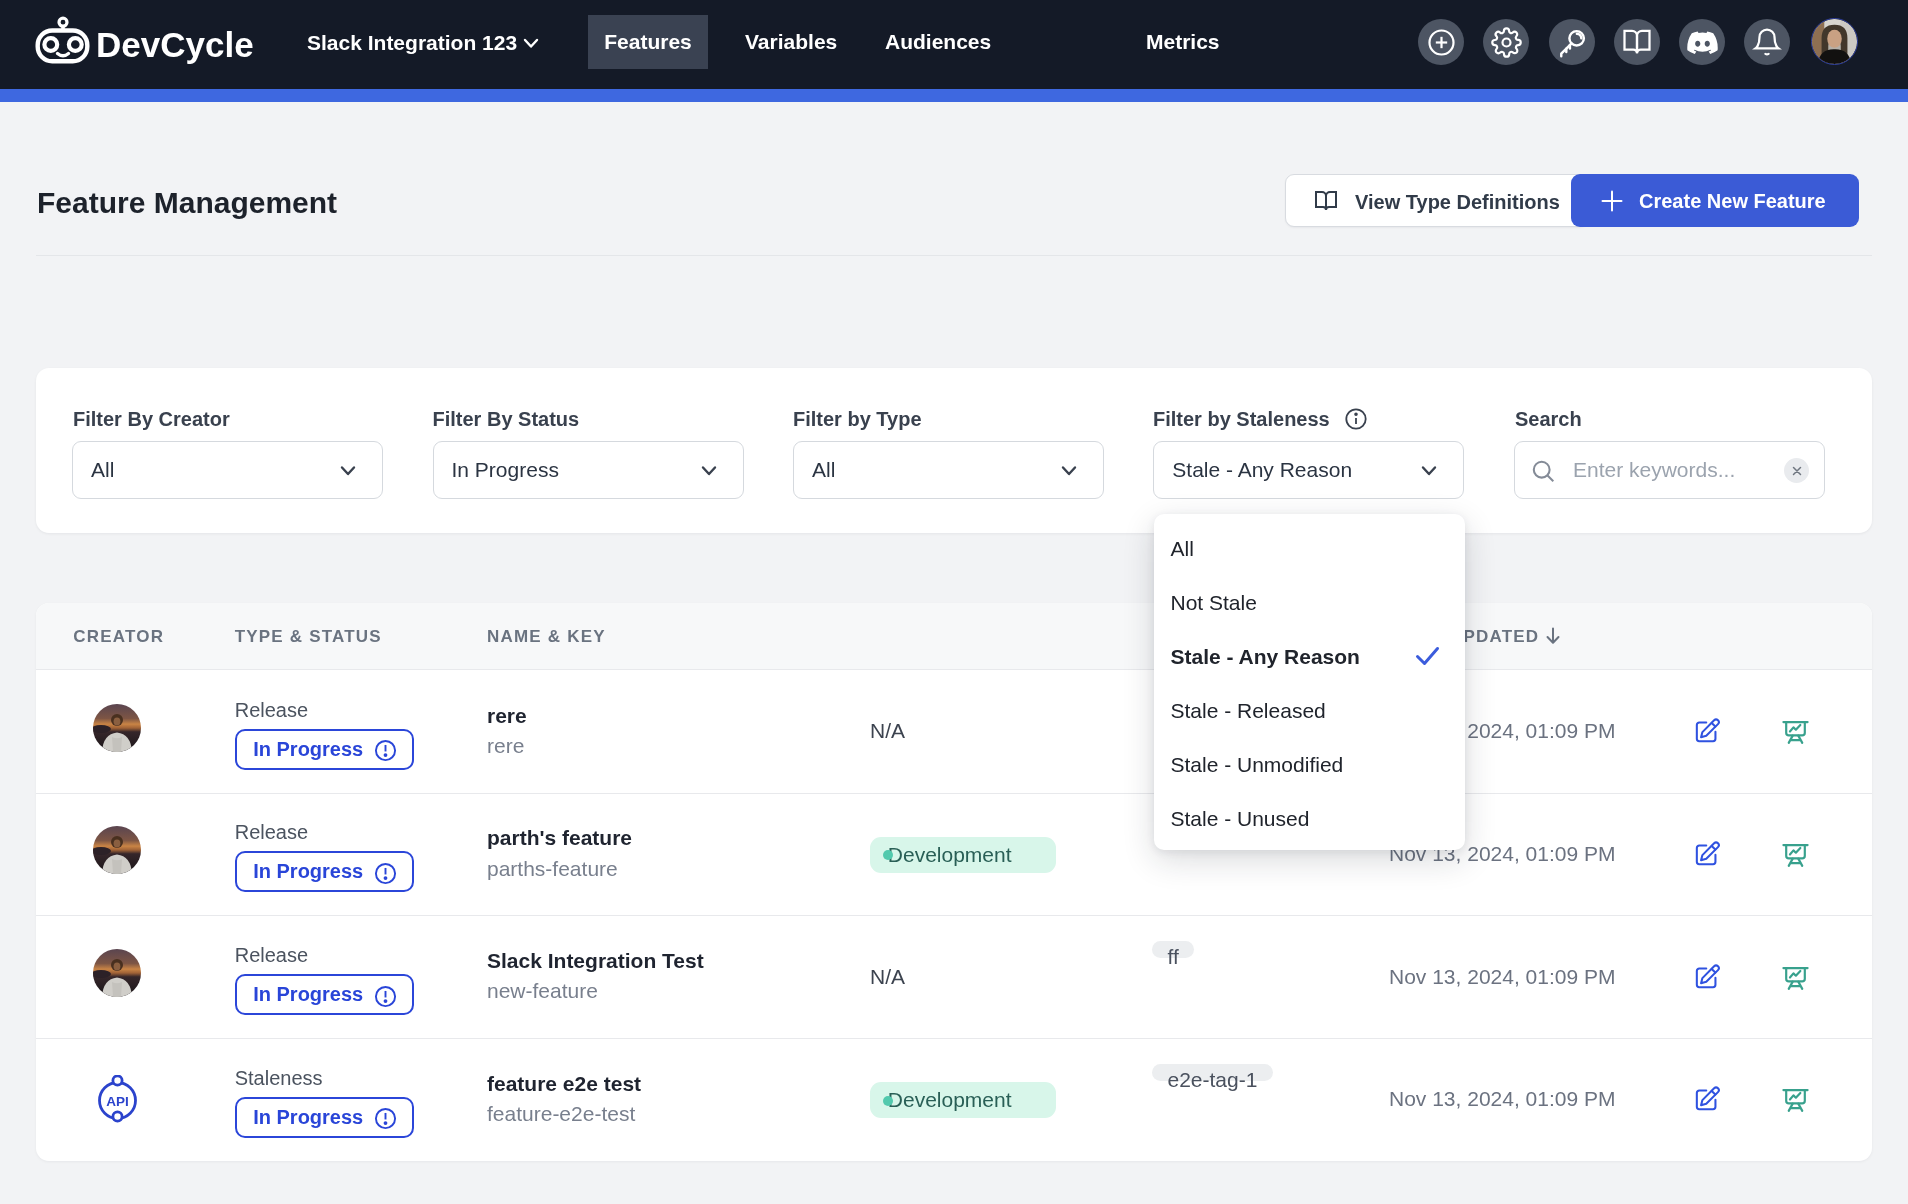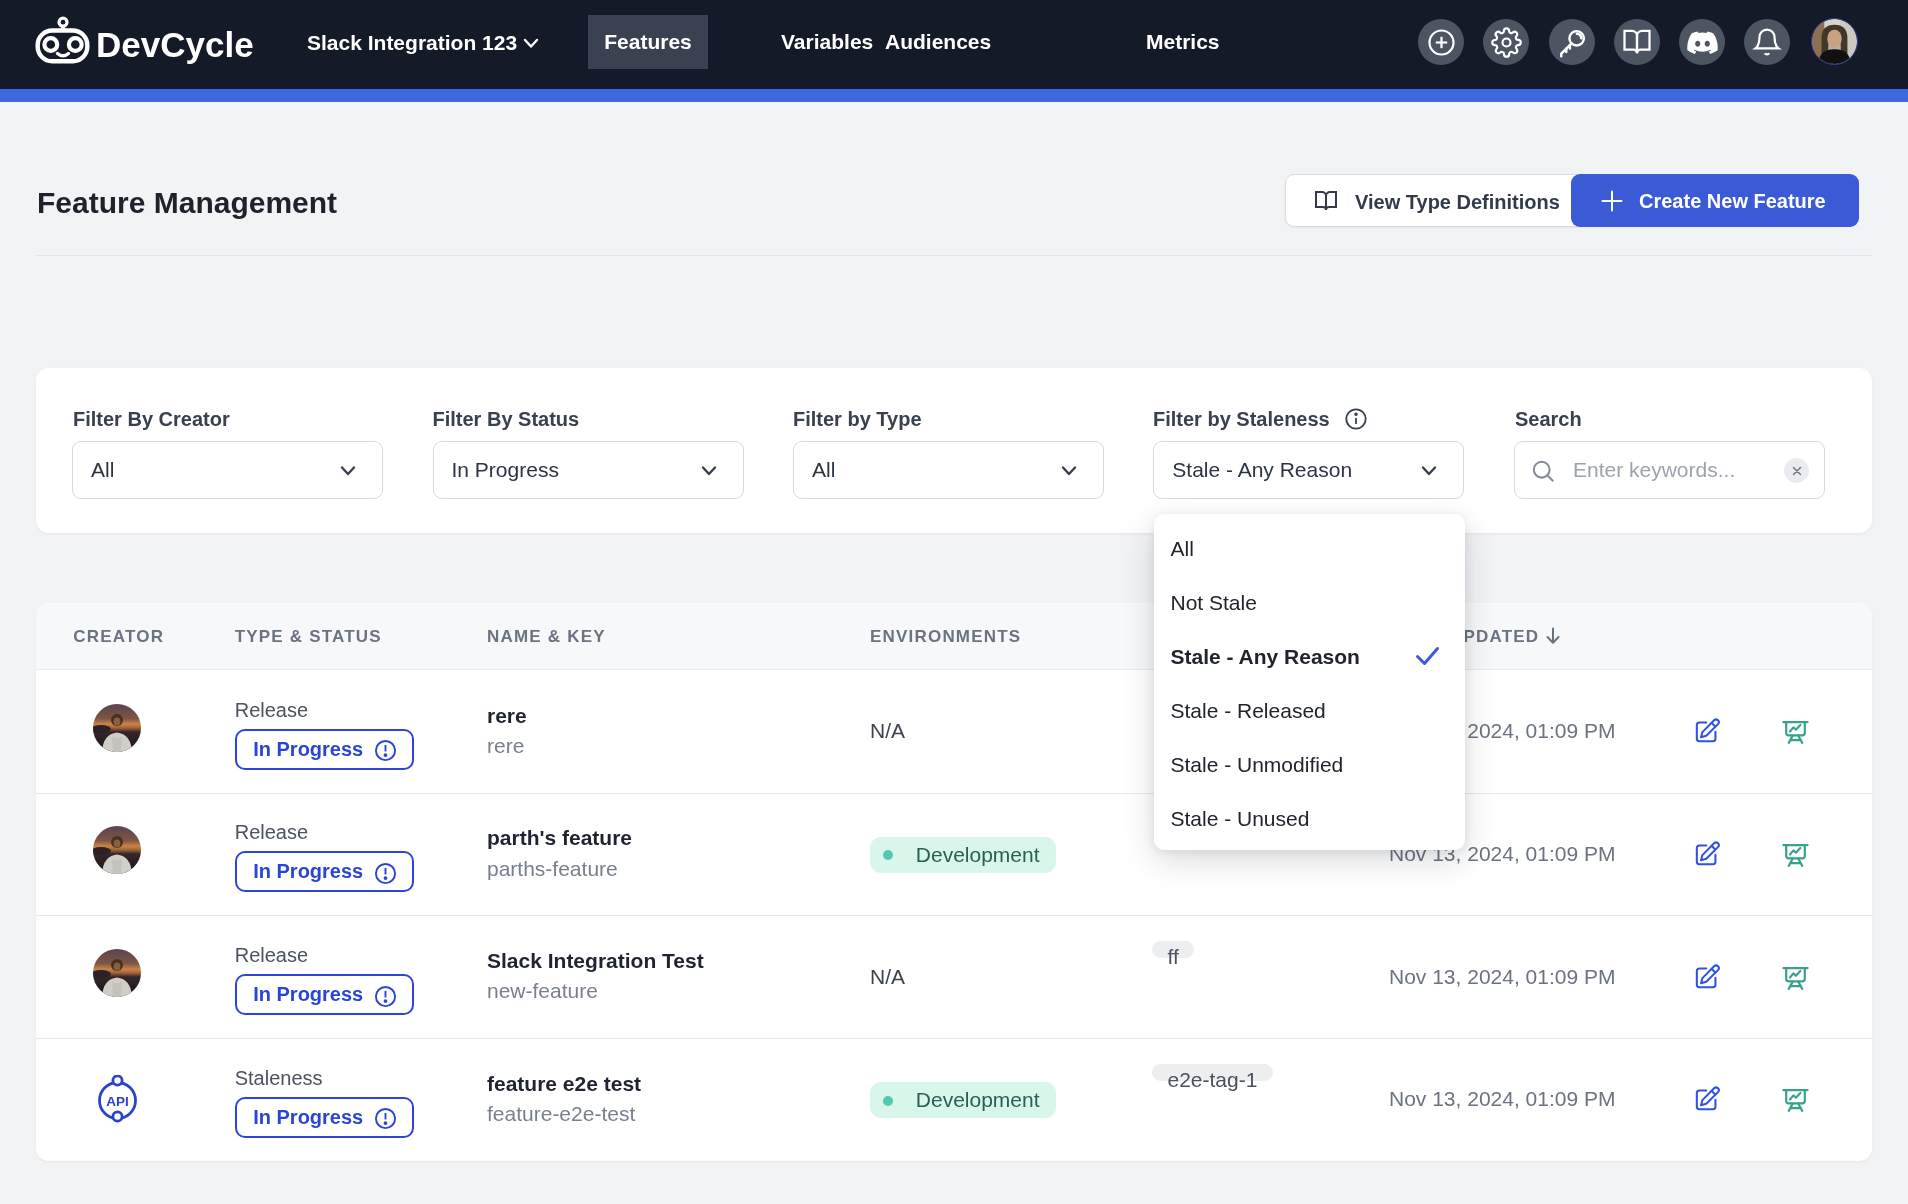--- a/index.html
+++ b/index.html
@@ -21,21 +21,21 @@
 .chev { position:absolute; right:26px; top:23px; }
 .table { position:absolute; left:36px; top:603px; width:1836px; height:558px; background:#fff; border-radius:13px; box-shadow:0 1px 3px rgba(20,25,40,0.05); }
 .thead { position:absolute; left:0; top:0; width:1836px; height:67px; background:#f7f8f9; border-radius:13px 13px 0 0; border-bottom:1px solid #e8e9ec; }
 .th { position:absolute; top:0; height:67px; line-height:67px; font-size:17px; font-weight:bold; letter-spacing:1.2px; color:#6a7380; white-space:nowrap; }
 .row { position:absolute; left:0; width:1836px; height:123px; border-bottom:1px solid #e8e9ec; }
 .rtype { position:absolute; left:198.7px; top:29px; font-size:20px; color:#4b535f; line-height:1; }
 .rbadge { position:absolute; left:198.7px; top:58px; width:179.5px; height:41px; border:2px solid #2b46d9; border-radius:10px; color:#2945d8; font-size:20px; font-weight:bold; line-height:37px; padding-left:16.5px; }
 .rname { position:absolute; left:451px; top:34.2px; font-size:21px; font-weight:bold; color:#1f2430; line-height:1; }
 .rkey { position:absolute; left:451px; top:64.4px; font-size:21px; color:#787f8d; line-height:1; }
 .rna { position:absolute; left:834px; top:49.6px; font-size:21px; color:#3c434f; line-height:1; }
-.envbadge { position:absolute; left:833.8px; top:43.4px; width:186px; height:36px; background:#d8f6ea; border-radius:11px; color:#295f56; font-size:21px; line-height:36px; padding-left:46px; }
+.envbadge { position:absolute; left:833.8px; top:43.4px; width:186px; height:36px; background:#d8f6ea; border-radius:11px; color:#295f56; font-size:21px; line-height:36px; padding-left:18px; }
 .envdot { position:absolute; left:13px; top:13.5px; width:10px; height:10px; border-radius:50%; background:#52c9ad; }
 .tag { position:absolute; left:1116px; top:25.3px; height:17px; background:#eceef0; border-radius:15.5px; color:#4a515e; font-size:21px; line-height:31px; padding:0 15.5px; }
 .rdate { position:absolute; left:1353px; top:49.6px; font-size:21px; color:#6b7280; line-height:1; }
 .icedit { position:absolute; left:1656px; top:46.5px; }
 .icpres { position:absolute; left:1745px; top:46.5px; }
 .dropdown { position:absolute; left:1153.5px; top:513.5px; width:311px; height:336px; background:#fff; border-radius:10px; box-shadow:0 10px 32px rgba(25,30,45,0.16), 0 2px 8px rgba(25,30,45,0.08); z-index:10; padding-top:8px; }
 .dopt { height:54px; line-height:54px; padding-left:17px; font-size:21px; color:#20242c; position:relative; }
 .dopt.sel { font-weight:bold; }
 .ravatar { position:absolute; left:56.5px; top:33px; width:48px; height:48px; border-radius:50%; overflow:hidden; }
 </style>
@@ -49,21 +49,21 @@
     <circle cx="15.8" cy="28.5" r="6.4" stroke-width="4.2"></circle>
     <circle cx="40.3" cy="28.5" r="6.4" stroke-width="4.2"></circle>
     <path d="M22.5 37.5 q 5.5 4.6 11 0" stroke-width="3.4" stroke-linecap="round"></path>
   </svg>
   <div class="logotext">DevCycle</div>
   <div class="projsel">Slack Integration 123</div>
   <svg style="position:absolute; left:523px; top:38px" width="16" height="11" viewBox="0 0 16 11">
       <path d="M2 2 L8 8.5 L14 2" stroke="#fff" stroke-width="2.4" fill="none" stroke-linecap="round" stroke-linejoin="round"></path>
     </svg>
   <div class="navtab pill" style="left:588px; width:120px;">Features</div>
-  <div class="navtab" style="left:781px;">Variables</div>
+  <div class="navtab" style="left:745px;">Variables</div>
   <div class="navtab" style="left:885px;">Audiences</div>
   <div class="navtab" style="left:1106px;margin-left:40px;">Metrics</div>
   <div class="iconbtn" style="left:1418px">
     <svg width="31" height="31" viewBox="0 0 24 24" fill="none" stroke="#fff" stroke-width="1.7">
         <circle cx="12" cy="12" r="9.3"></circle>
         <line x1="12" y1="7.6" x2="12" y2="16.4"></line>
         <line x1="7.6" y1="12" x2="16.4" y2="12"></line>
       </svg>
   </div>
   <div class="iconbtn" style="left:1483px">
@@ -174,21 +174,20 @@
           <path d="M1.5 1.5 L8.5 8.5 M8.5 1.5 L1.5 8.5" stroke="#6f7680" stroke-width="1.5" stroke-linecap="round"></path>
         </svg>
     </div>
   </div>
 </div>
 <div class="table">
   <div class="thead">
     <div class="th" style="left:37.3px">CREATOR</div>
     <div class="th" style="left:198.7px">TYPE &amp; STATUS</div>
     <div class="th" style="left:451px">NAME &amp; KEY</div>
-    <div class="th" style="left:834px">ENVIRONMENTS</div>
     <div class="th" style="left:1122px">TAGS</div>
     <div class="th" style="left:1414px">UPDATED</div>
     <svg style="position:absolute; left:1509px; top:24px" width="16" height="18" viewBox="0 0 16 18">
         <path d="M8 1.5 L8 15 M2.5 10 L8 15.8 L13.5 10" stroke="#6a7380" stroke-width="2" fill="none" stroke-linecap="round" stroke-linejoin="round"></path>
       </svg>
   </div>
   <div class="row" style="top:67.5px">
     <div class="ravatar"><svg width="48" height="48" viewBox="0 0 48 48">
           <defs>
             <linearGradient id="sky" x1="0" y1="0" x2="0" y2="1">

